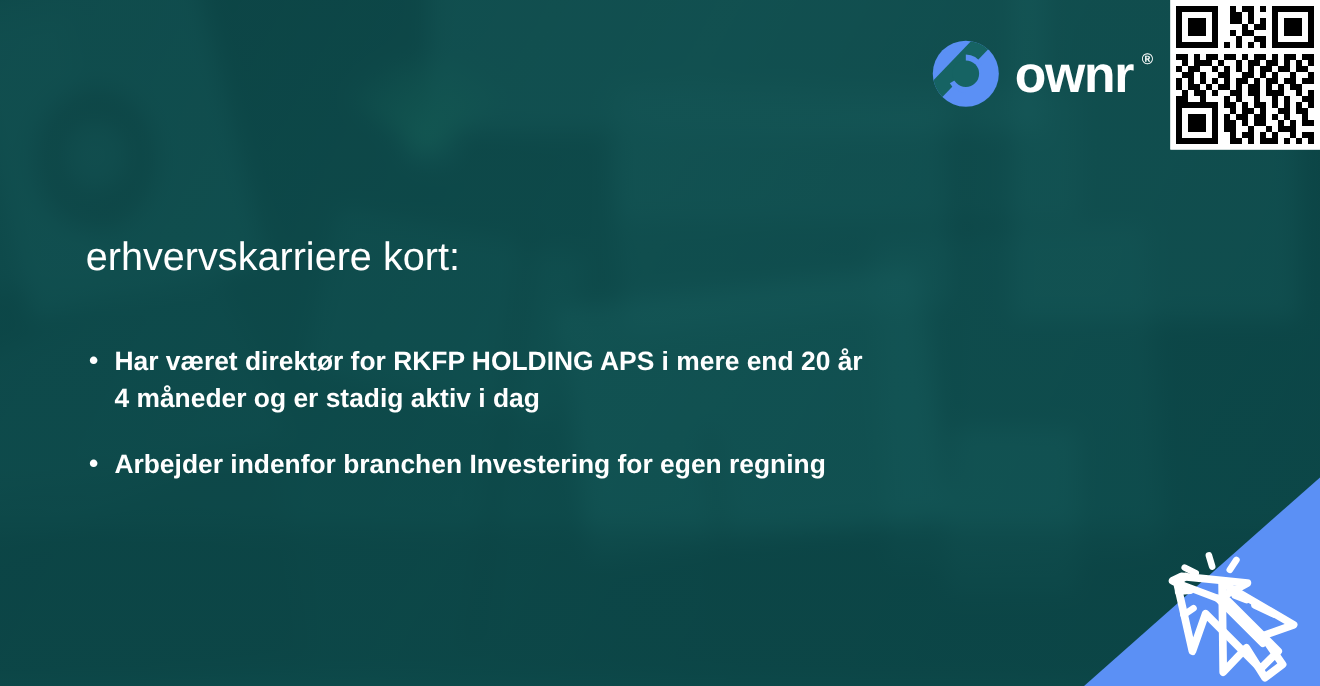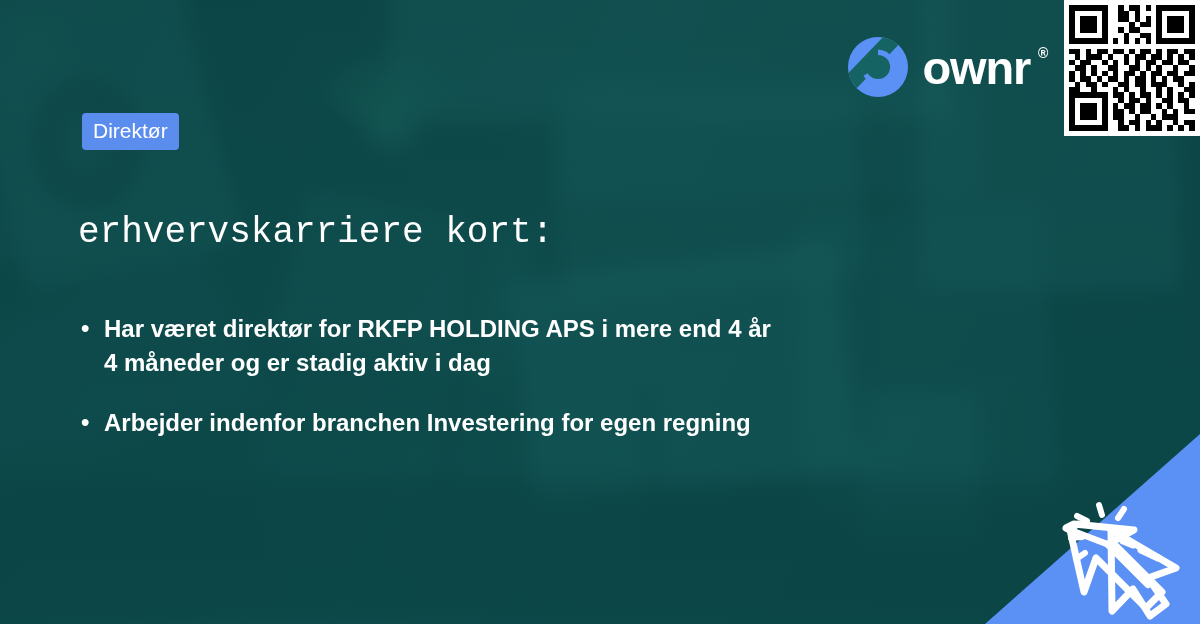--- a/index.html
+++ b/index.html
@@ -156,21 +156,20 @@
   }
   .subtitle {
     position: absolute;
     left: 78px;
     top: 210px;
     color: #ffffff;
     font-size: 36px;
     font-weight: 400;
     line-height: 1.25;
     margin: 0;
-    font-family: Liberation Mono, monospace;
   }
 
   .bullets {
     position: absolute;
     left: 78px;
     top: 312px;
     width: 900px;
     list-style: none;
     margin: 0;
     padding: 0;
@@ -429,27 +428,26 @@
           <rect x="11" y="23" width="1" height="1"></rect>
             <rect x="13" y="23" width="1" height="1"></rect>
           <rect x="15" y="23" width="2" height="1"></rect>
             <rect x="19" y="23" width="1" height="1"></rect>
           <rect x="21" y="23" width="1" height="1"></rect>
             <rect x="23" y="23" width="1" height="1"></rect>
         </g>
       </svg>
     </div>
 
-    <span class="badge">Direktør</span>
 
     <h2 class="subtitle">erhvervskarriere kort:</h2>
 
     <ul class="bullets">
       <li>
-        <span>Har været direktør for RKFP HOLDING APS i mere end 4 år</span><br>
+        <span>Har været direktør for RKFP HOLDING APS i mere end 20 år</span><br>
         <span>4 måneder og er stadig aktiv i dag</span>
       </li>
       <li>
         <span>Arbejder indenfor branchen Investering for egen regning</span>
       </li>
     </ul>
 
     <div class="wedge">
       <svg width="1200" height="624" viewBox="0 0 1200 624">
         <polygon points="985,624 1200,434 1200,624" fill="#5b90f5"></polygon>

